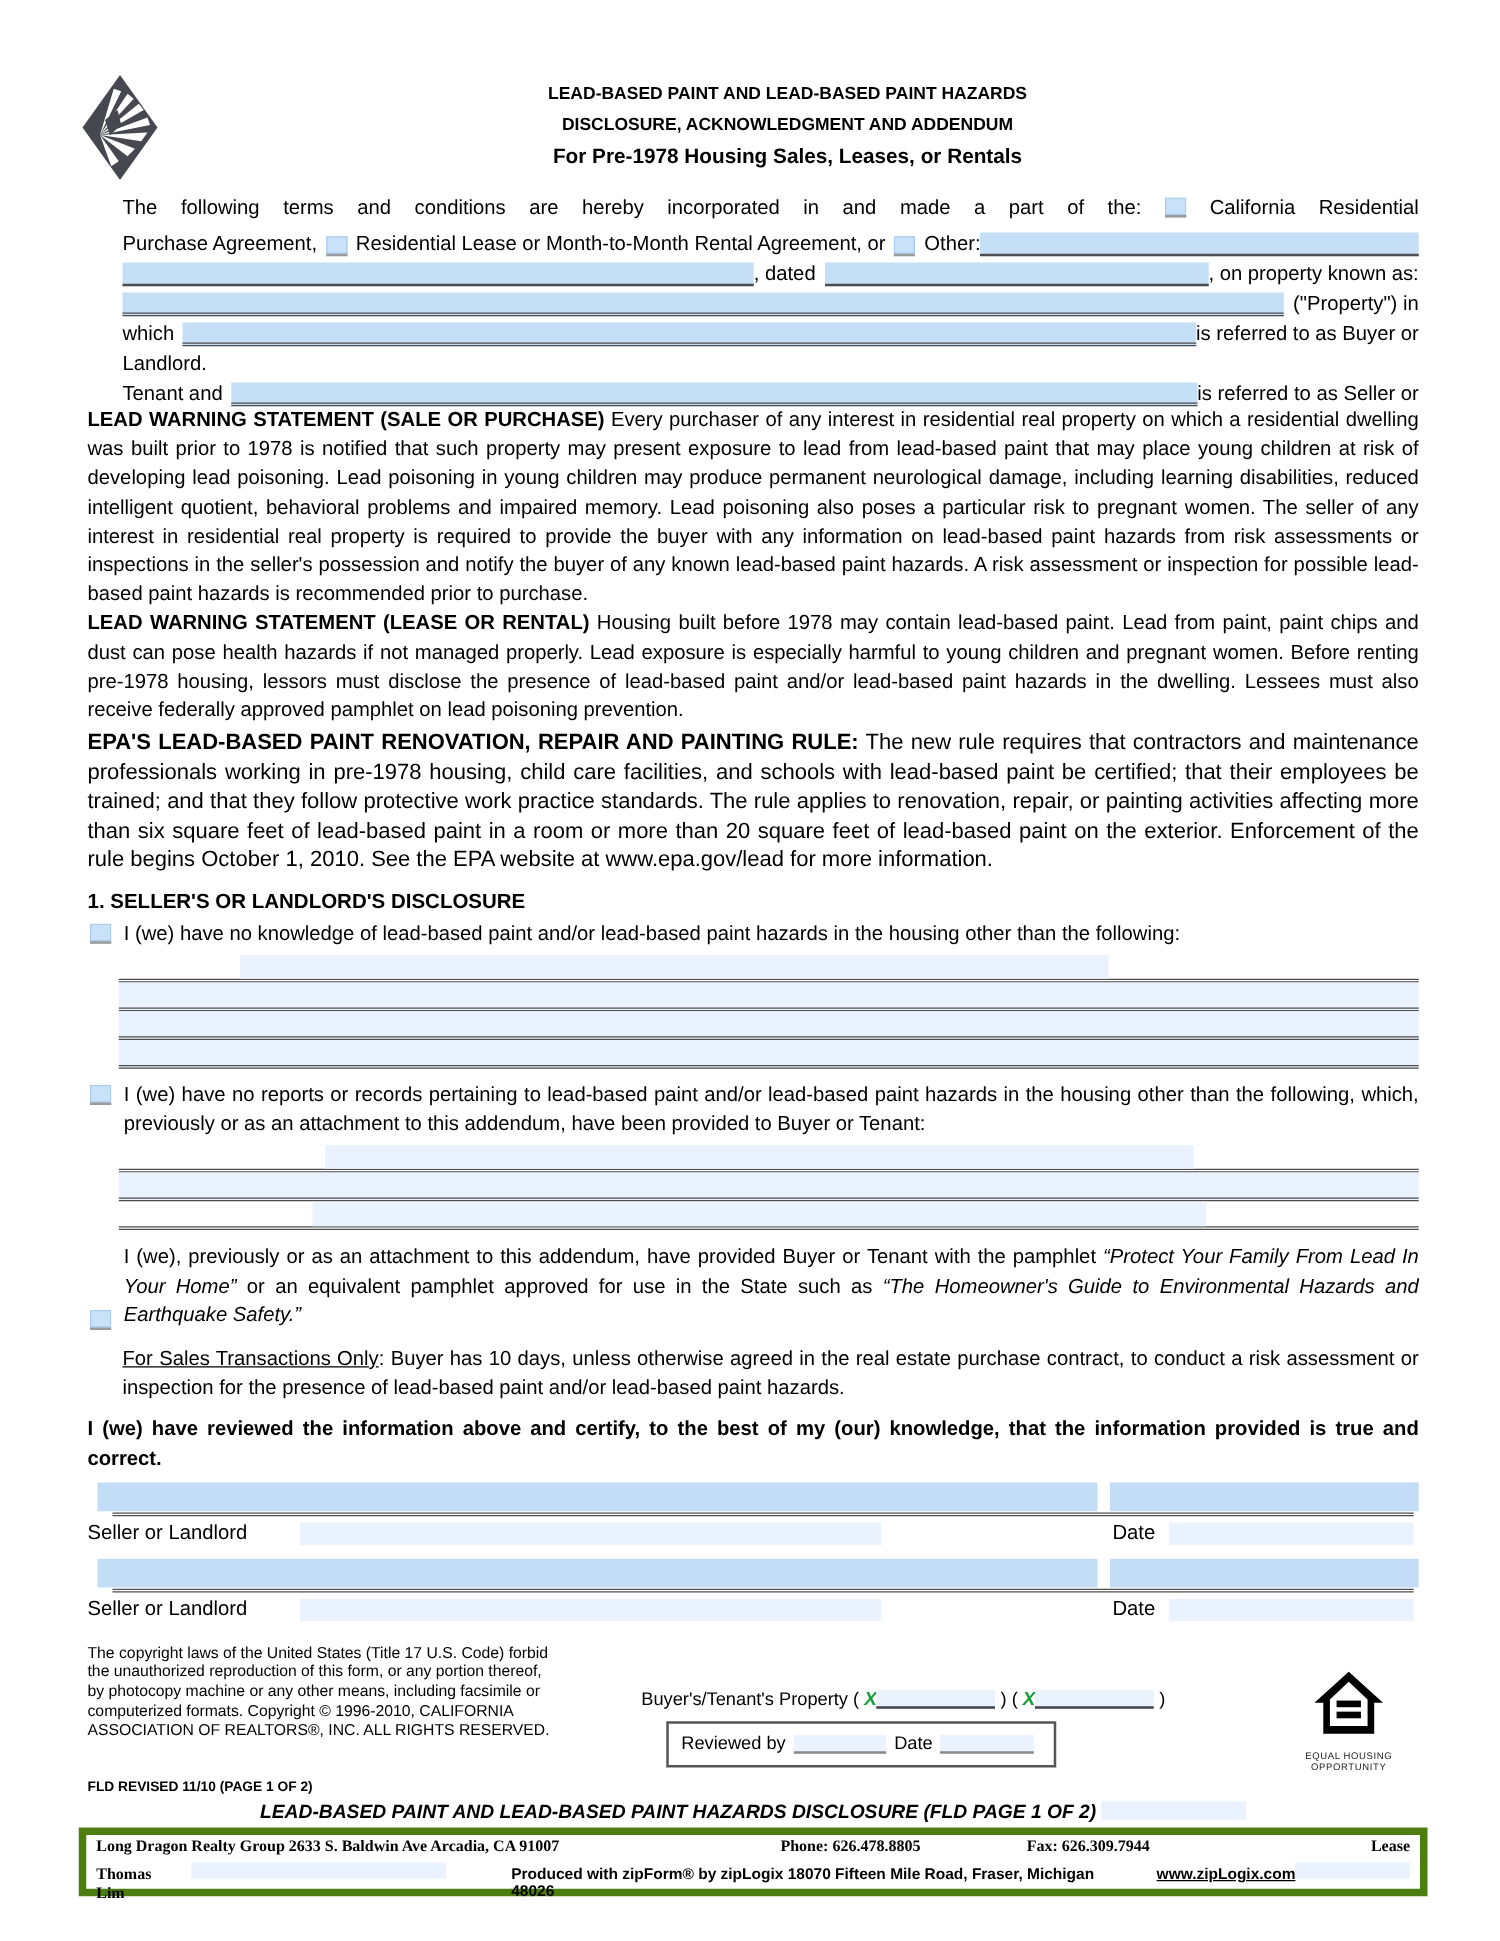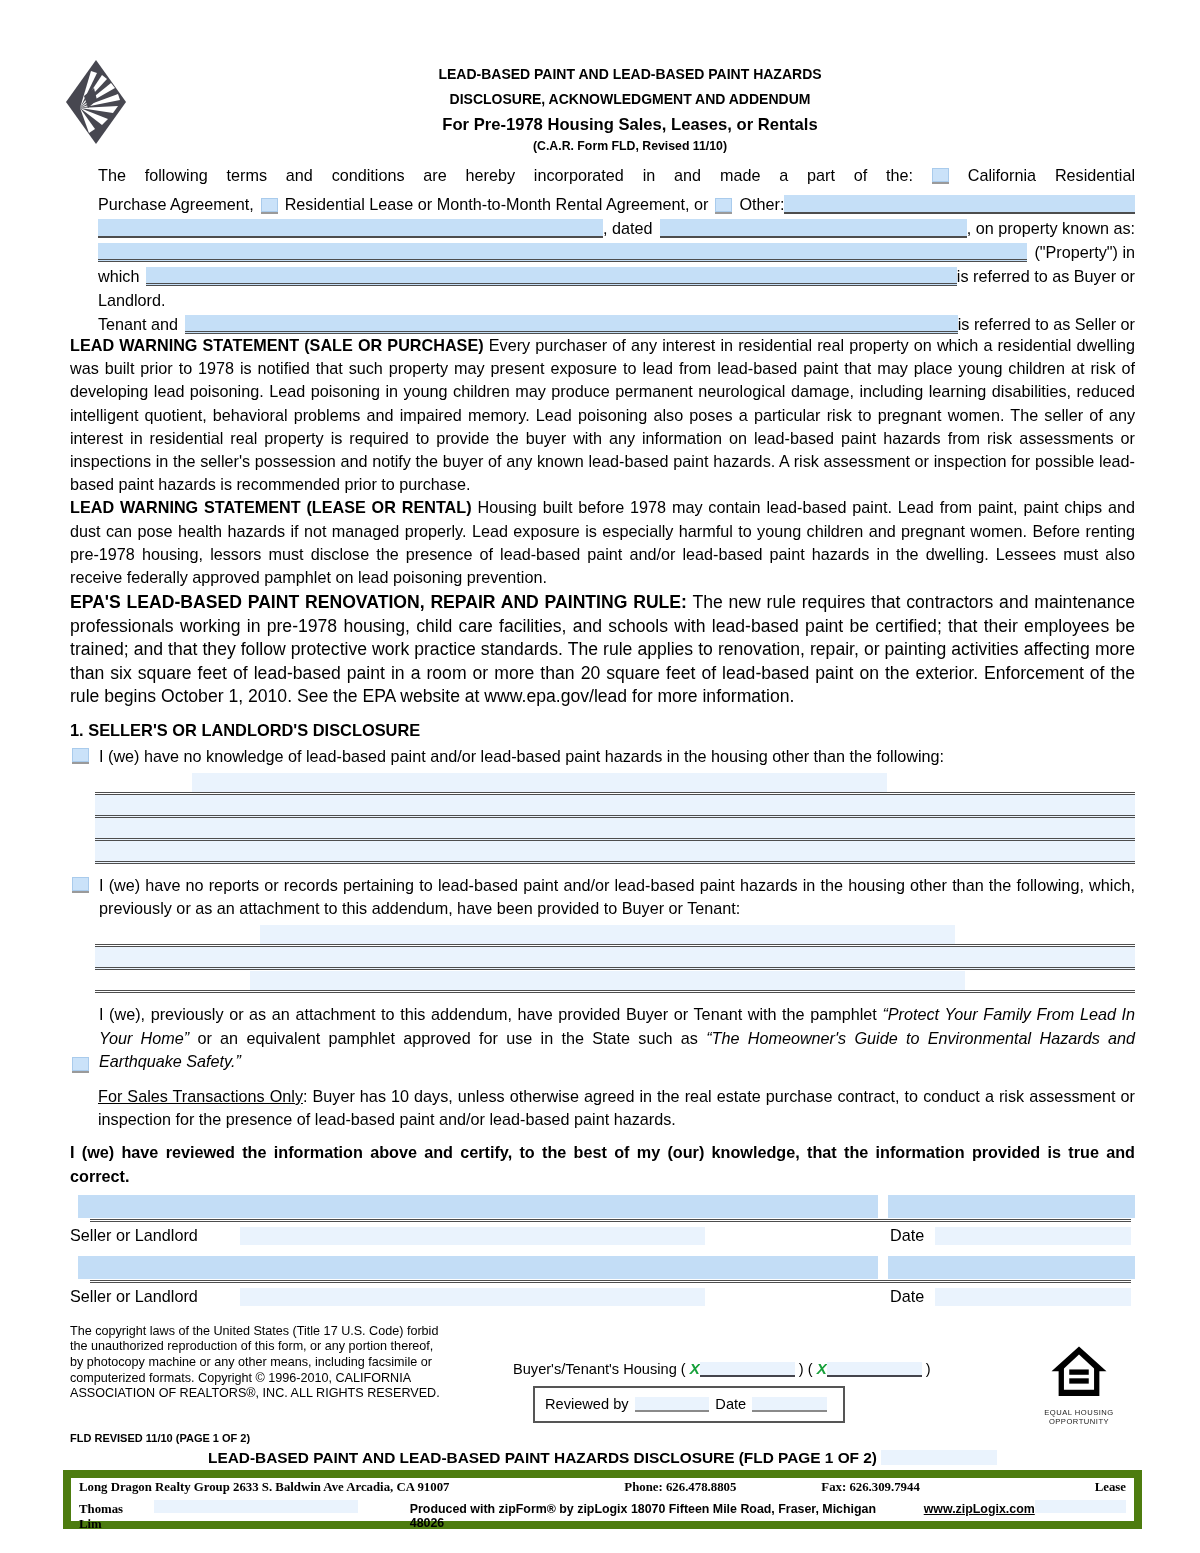--- a/index.html
+++ b/index.html
@@ -63,24 +63,24 @@
   .midcol { flex:1; padding-top:36px; }
   .initials { font-size:14.6px; white-space:nowrap; padding-left:18px; }
   .xgreen { color:#16a03a; font-weight:bold; font-style:italic; font-size:15px; }
   .init-line { display:inline-block; width:95px; height:15px; background:#eaf3fd; border-bottom:2px solid #44444c; vertical-align:-3px; }
   .revbox { margin:9px 0 0 38px; width:312px; height:37px; border:2px solid #555; display:flex; align-items:center; padding:0 10px; font-size:14.6px; white-space:nowrap; }
   .rev-line { display:inline-block; width:112px; height:15px; background:#eaf3fd; border-bottom:2px solid #8a8a8a; vertical-align:-3px; margin:0 6px; }
   .ehocol { width:112px; text-align:center; padding-top:20px; }
   .eho-caption { font-size:7.6px; letter-spacing:0.5px; line-height:9px; color:#222; margin-top:2px; }
 
   .fldline { font-weight:bold; font-size:11px; margin-top:6px; }
-  .btitle { text-align:center; font-weight:bold; font-size:15.4px; margin-top:5px; white-space:nowrap; }
+  .btitle { text-align:center; font-weight:bold; font-size:15.4px; margin-top:5px; white-space:nowrap;font-style:italic; }
   .btitle .palefield { width:116px; height:15px; vertical-align:-2px; margin-left:4px; }
 
-  .fbox { margin:3px -7px 0 -7px; border:8px solid #4d7c0f; }
+  .fbox { margin:3px -7px 0 -7px; border:6px solid #4d7c0f; }
   .fbox .r1 { display:flex; align-items:baseline; padding:2px 8px 0 8px; font-family:"Liberation Serif",serif; font-size:12.8px; font-weight:bold; height:21px; }
   .fbox .office { font-weight:bold; }
   .fbox .phone { margin-left:auto; }
   .fbox .fax { margin-left:85px; }
   .fbox .tag { margin-left:auto; }
   .fbox .r2 { display:flex; align-items:baseline; padding:1px 8px 3px 8px; height:22px; }
   .fbox .agent { font-family:"Liberation Serif",serif; font-size:12.8px; font-weight:bold; }
   .fbox .pf-a { width:205px; height:13px; margin-left:6px; }
   .fbox .produced { font-size:12.4px; font-weight:bold; margin-left:52px; }
   .fbox .zurl { font-size:12.4px; font-weight:bold; text-decoration:underline; margin-left:14px; }
@@ -105,21 +105,20 @@
             <polygon points="16,50 44,61 38,67"></polygon>
             <polygon points="16,50 31,71 25,75"></polygon>
             <polygon points="20,38 30,30 33,42 24,50" fill="#474750"></polygon>
           </g>
         </svg>
       </div>
       <div class="titleblock">
         <div class="t1">LEAD-BASED PAINT AND LEAD-BASED PAINT HAZARDS</div>
         <div class="t1">DISCLOSURE, ACKNOWLEDGMENT AND ADDENDUM</div>
         <div class="t1" style="font-size:16.6px;">For Pre-1978 Housing Sales, Leases, or Rentals</div>
-        <div class="t4">(C.A.R. Form FLD, Revised 11/10)</div>
       </div>
     </div>
 
     <div style="margin-top:11px;margin-left:28px;">
       <div class="jline">
         <span>The following terms and conditions are hereby incorporated in and made a part of the:</span>
         <span class="cb"></span>
         <span>California  Residential</span>
       </div>
       <div class="iline">
@@ -242,21 +241,21 @@
     <div class="bottomrow">
       <div class="copyright">
         <div>The copyright laws of the United States (Title 17 U.S. Code) forbid</div>
         <div>the unauthorized reproduction of this form, or any portion thereof,</div>
         <div>by photocopy machine or any other means, including facsimile or</div>
         <div>computerized formats. Copyright © 1996-2010, CALIFORNIA</div>
         <div>ASSOCIATION OF REALTORS®, INC. ALL RIGHTS RESERVED.</div>
       </div>
       <div class="midcol">
         <div class="initials">
-          <span>Buyer's/Tenant's Housing (</span>
+          <span>Buyer's/Tenant's Property (</span>
           <span class="xgreen">X</span><span class="init-line"></span>
           <span>) (</span>
           <span class="xgreen">X</span><span class="init-line"></span>
           <span>)</span>
         </div>
         <div class="revbox">
           <span>Reviewed by</span>
           <span class="rev-line"></span>
           <span>Date</span>
           <span class="rev-line"></span>

